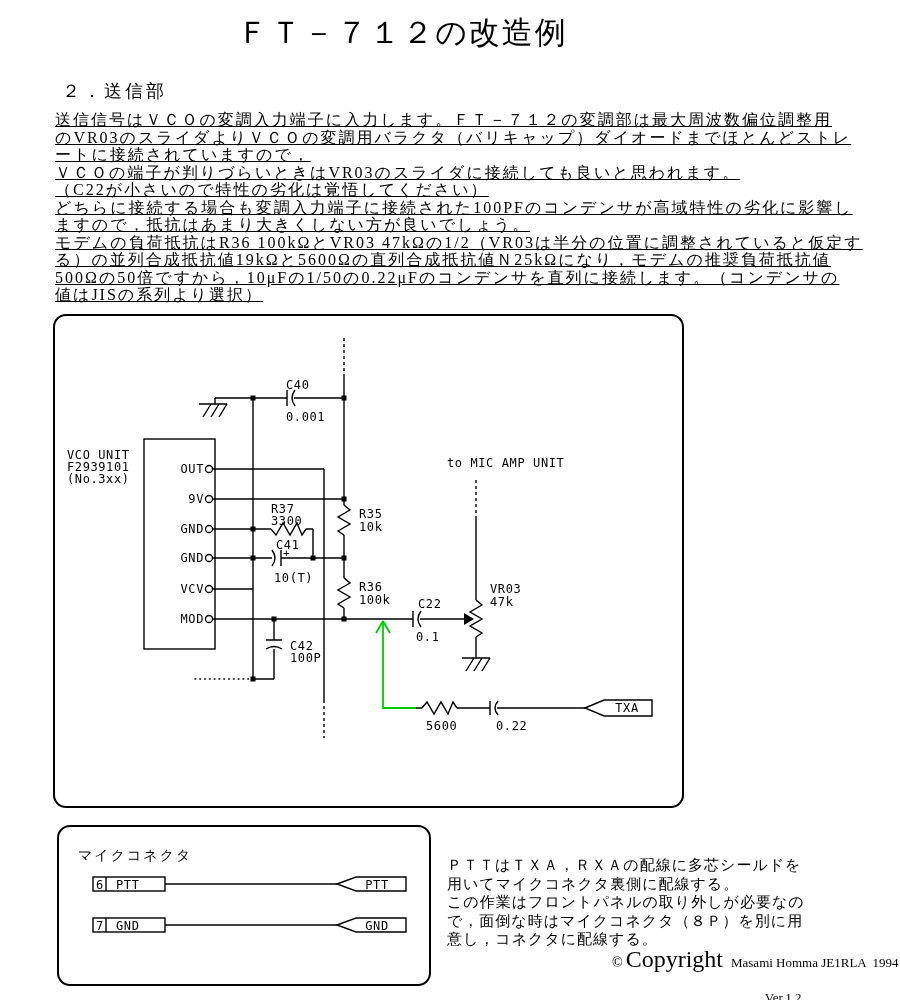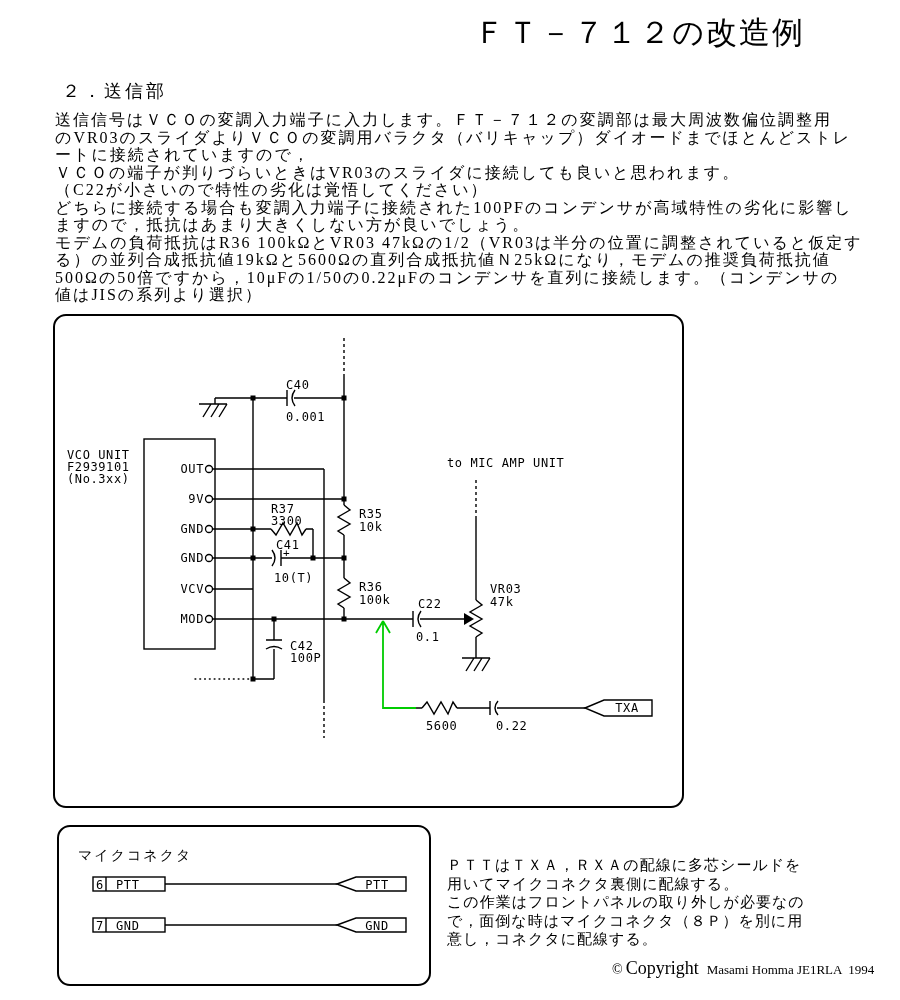--- a/index.html
+++ b/index.html
@@ -1,26 +1,26 @@
 <!DOCTYPE html>
 <html><head>
 <meta charset="utf-8">
 <style>
   html,body{margin:0;padding:0;}
   body{width:900px;height:1000px;position:relative;background:#ffffff;color:#000;
        font-family:"Liberation Serif",serif;overflow:hidden;}
   .abs{position:absolute;}
-  .title{left:0;top:12px;width:805px;text-align:right;font-size:31px;letter-spacing:2px;white-space:pre;}
+  .title{left:0;top:12px;width:805px;text-align:center;font-size:31px;letter-spacing:2px;white-space:pre;}
   .heading{left:62px;top:79px;font-size:18px;letter-spacing:3px;white-space:pre;}
-  .bodytext{left:55px;top:111px;font-size:16px;line-height:17.5px;letter-spacing:2px;white-space:pre;}
+  .bodytext{left:55px;top:111px;font-size:16px;line-height:17.5px;letter-spacing:2px;white-space:pre;text-decoration:underline;}
   .note{left:447px;top:856px;font-size:15px;line-height:18.6px;letter-spacing:1px;white-space:pre;}
   .copyright{left:612px;top:946px;font-size:13px;}
   .cp-line1{display:flex;align-items:baseline;white-space:pre;}
   .cp-sym{font-size:14px;margin-right:3px;}
-  .cp-word{font-size:18px;margin-right:8px;margin-top:12px;}
+  .cp-word{font-size:24px;margin-right:8px;}
   .cp-line2{margin-top:1px;padding-left:140px;white-space:pre;}
   svg{position:absolute;left:0;top:0;}
   .st{font-family:"DejaVu Sans Mono",monospace;font-size:12px;fill:#000;letter-spacing:0.6px;}
   .st-small{font-family:"DejaVu Sans Mono",monospace;font-size:11px;fill:#000;}
   .st-mic{font-family:"Liberation Sans",sans-serif;font-size:14px;fill:#000;letter-spacing:2px;}
 </style>
 </head>
 <body>
 
 <div class="abs title">ＦＴ－７１２の改造例</div>

